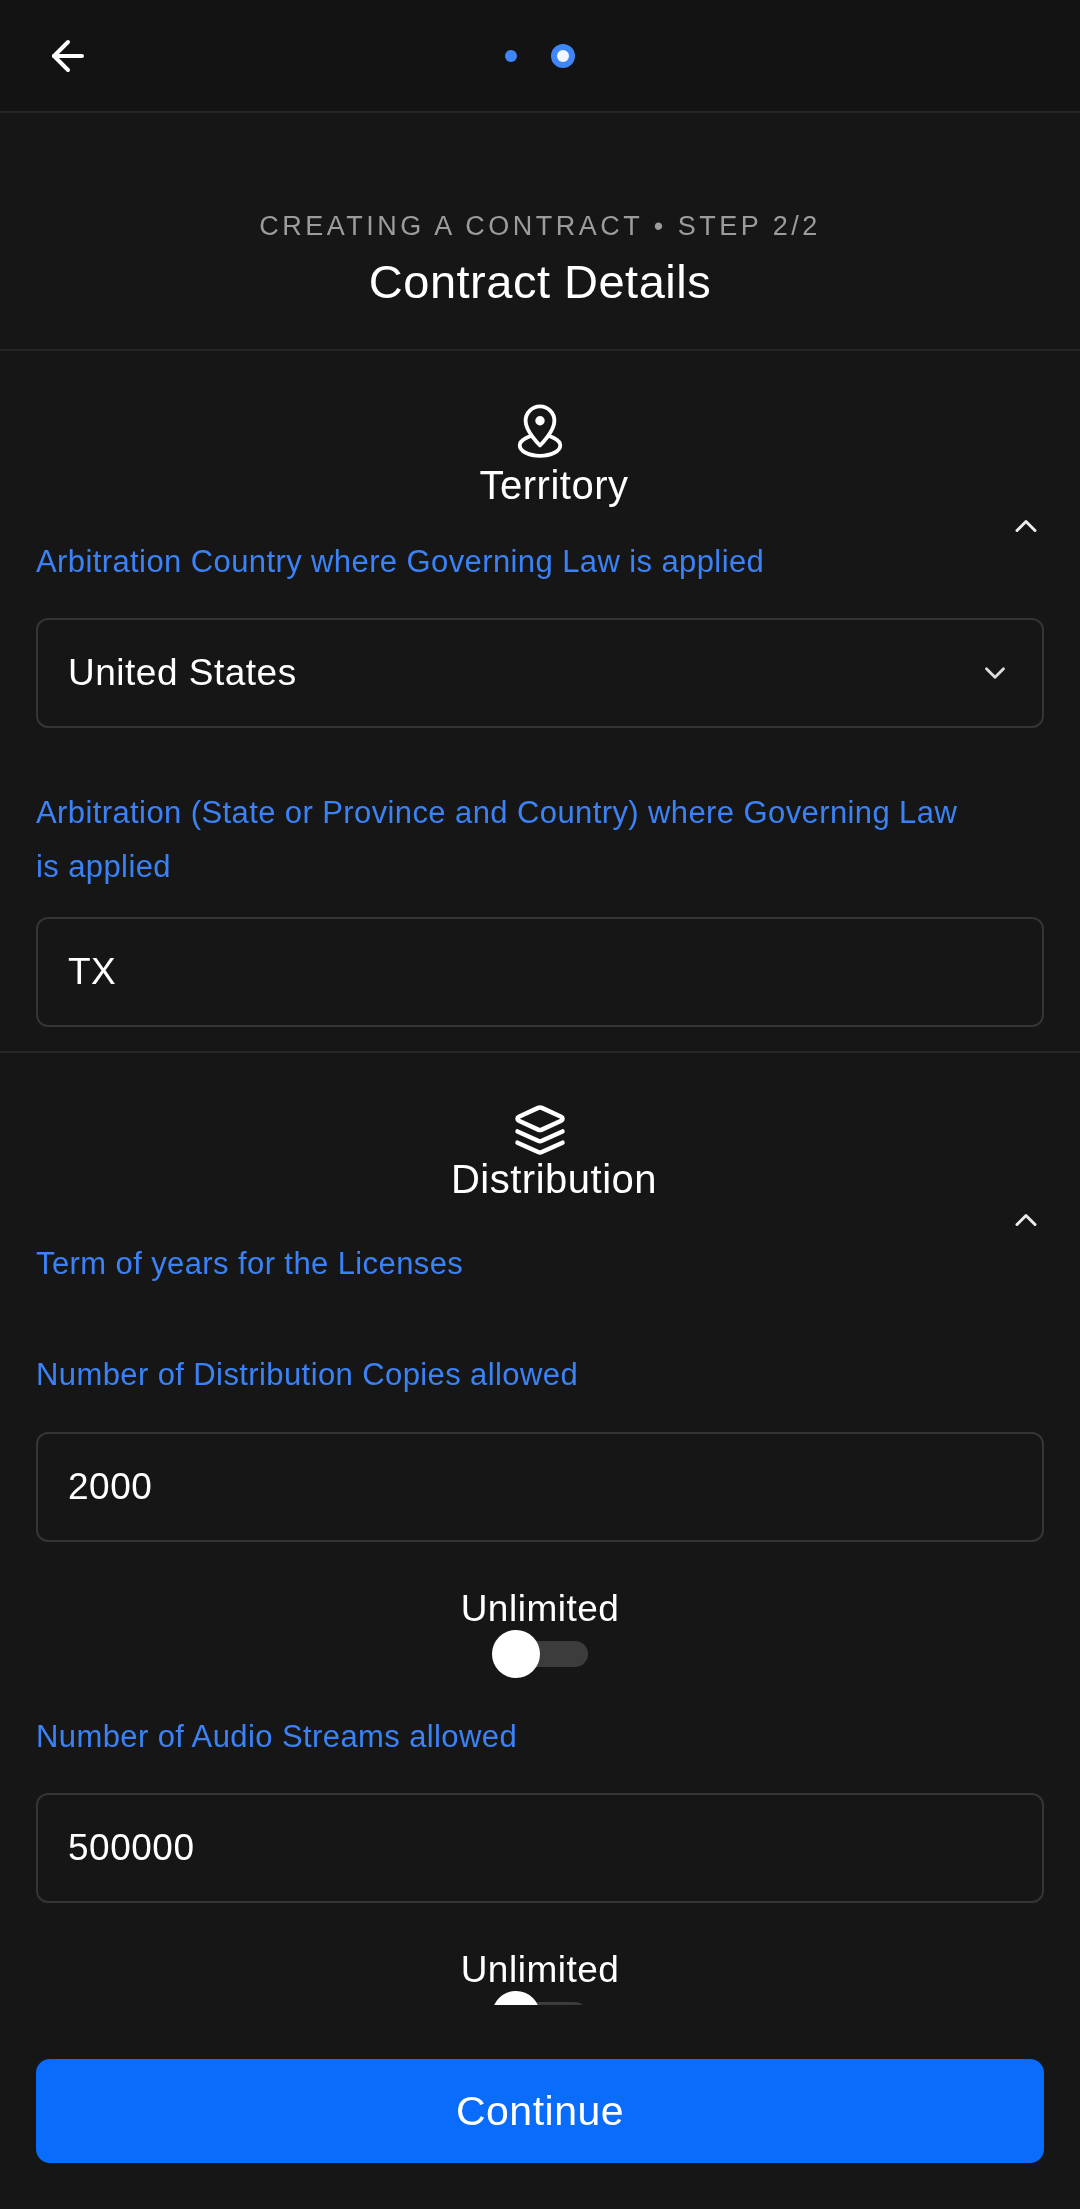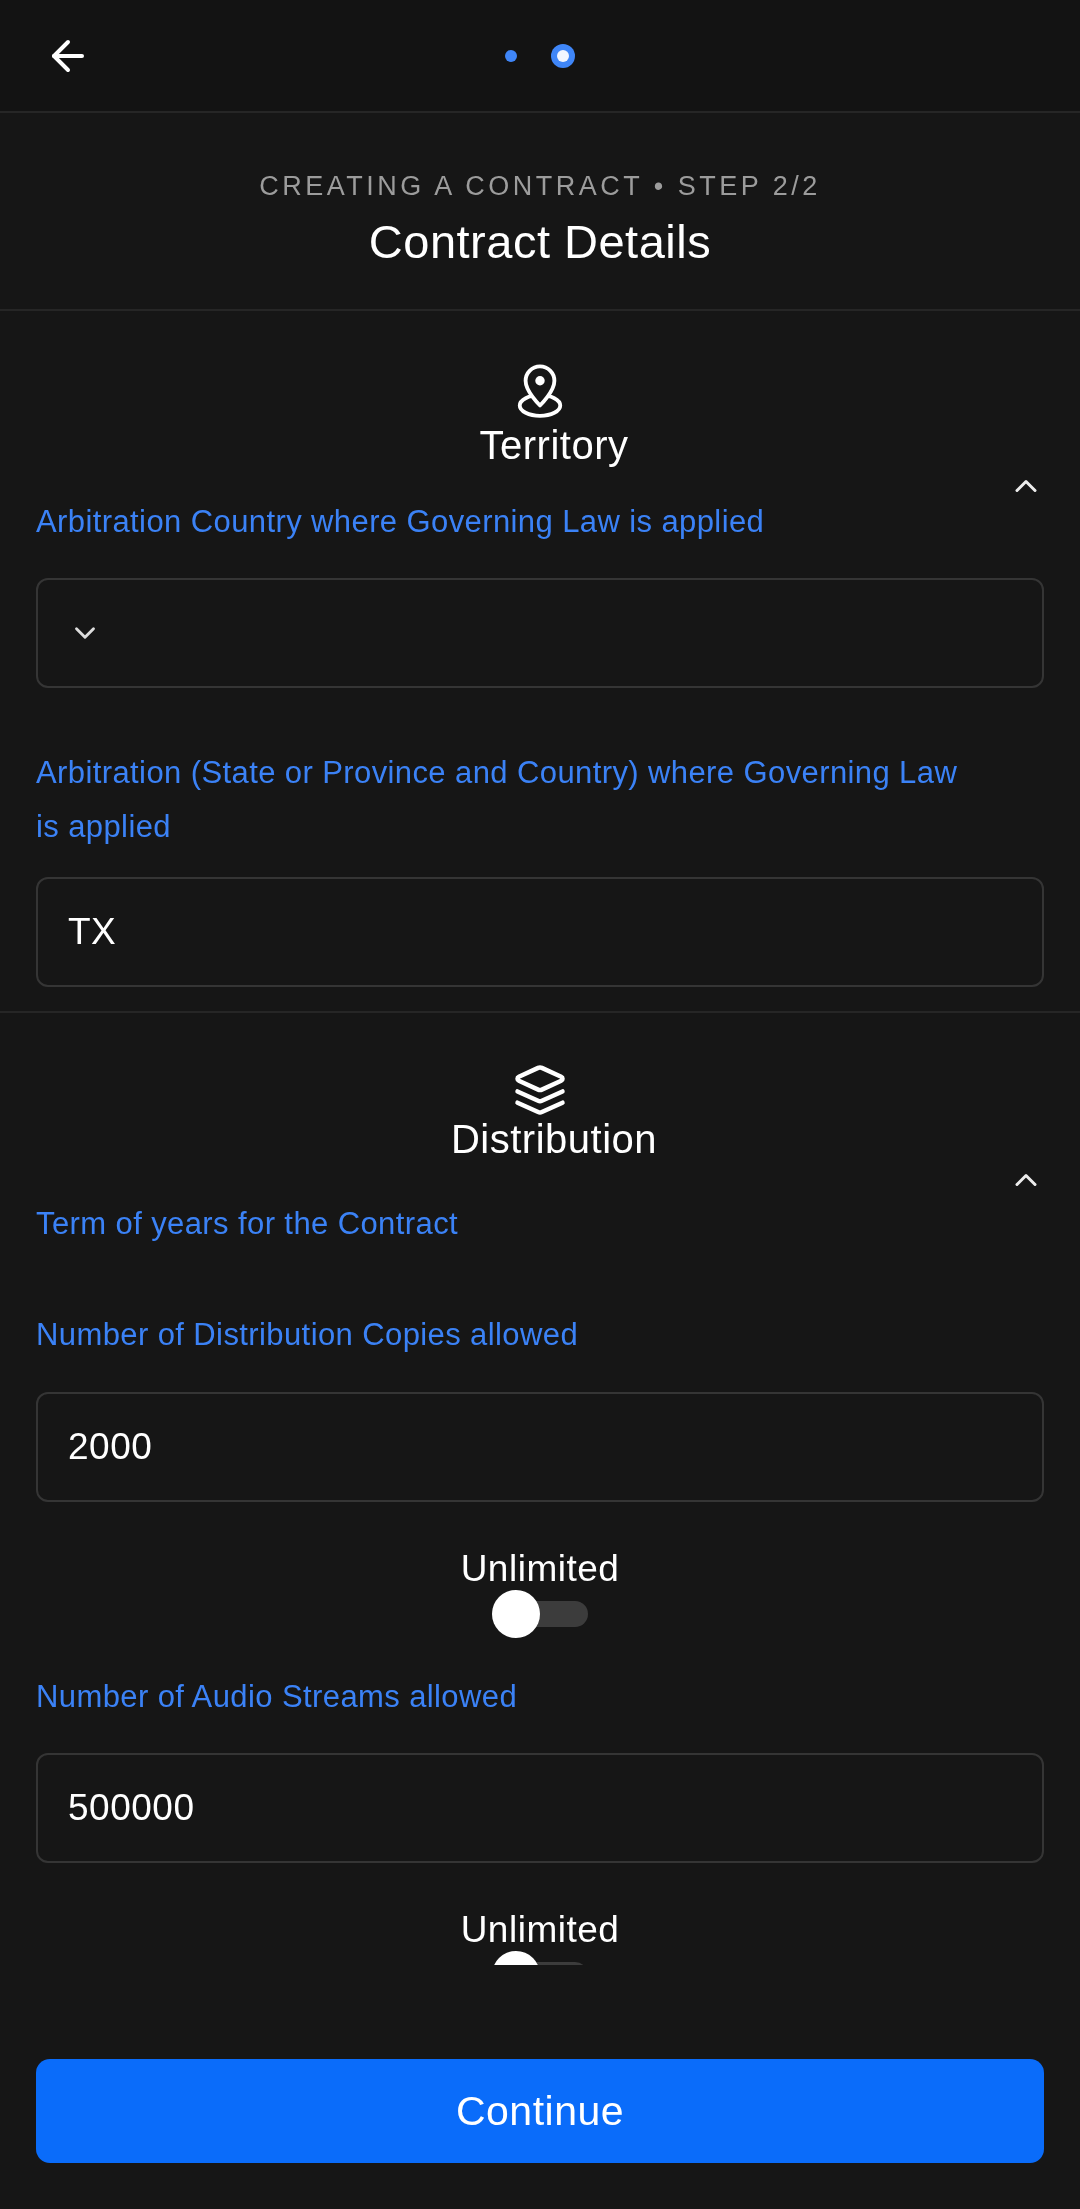--- a/index.html
+++ b/index.html
@@ -35,21 +35,21 @@
   }
   .dot.active::after {
     content:""; width:12px; height:12px; border-radius:50%; background:#f2f6ff; display:block;
   }
   .pagehead {
     padding:58px 40px 40px;
     text-align:center;
     border-bottom:2px solid #262626;
   }
   .eyebrow {
-    color:#9c9c9c; font-size:27px; letter-spacing:3.5px; font-weight:400;
+    color:#9c9c9c; font-size:27px; letter-spacing:3.5px; font-weight:400;margin-top:40px;
   }
   .page-title {
     margin-top:12px; font-size:47px; font-weight:500; color:#fff; letter-spacing:0.5px;
   }
   .content { padding:0 36px; flex:1 1 auto; }
   .section-head {
     margin-top:50px;
     display:flex; align-items:center;
     height:76px;
     cursor:pointer;
@@ -139,20 +139,21 @@
     <span class="section-title">Territory</span>
     <span class="section-chevron">
       <svg width="36" height="36" viewBox="0 0 24 24" fill="none" stroke="currentColor" stroke-width="2" stroke-linecap="round" stroke-linejoin="round">
           <path d="m6 15 6-6 6 6"></path>
         </svg>
     </span>
   </div>
 
   <div class="field-label">Arbitration Country where Governing Law is applied</div>
   <div class="input-box">
+    <span>United States</span>
     <span class="chev">
       <svg width="34" height="34" viewBox="0 0 24 24" fill="none" stroke="currentColor" stroke-width="2" stroke-linecap="round" stroke-linejoin="round">
           <path d="m6 9 6 6 6-6"></path>
         </svg>
     </span>
   </div>
 
   <div class="field-label wrap">Arbitration (State or Province and Country) where Governing Law is applied</div>
   <div class="input-box" style="margin-top:24px;text-align:center;">
     <span>TX</span>
@@ -169,21 +170,21 @@
       </svg>
     </span>
     <span class="section-title">Distribution</span>
     <span class="section-chevron">
       <svg width="36" height="36" viewBox="0 0 24 24" fill="none" stroke="currentColor" stroke-width="2" stroke-linecap="round" stroke-linejoin="round">
           <path d="m6 15 6-6 6 6"></path>
         </svg>
     </span>
   </div>
 
-  <div class="field-label">Term of years for the Contract</div>
+  <div class="field-label">Term of years for the Licenses</div>
 
   <div class="field-label">Number of Distribution Copies allowed</div>
   <div class="input-box">
     <span>2000</span>
   </div>
 
   <div class="toggle-row">
     <span class="toggle-label">Unlimited</span>
     <span class="toggle">
       <span class="track"></span>

